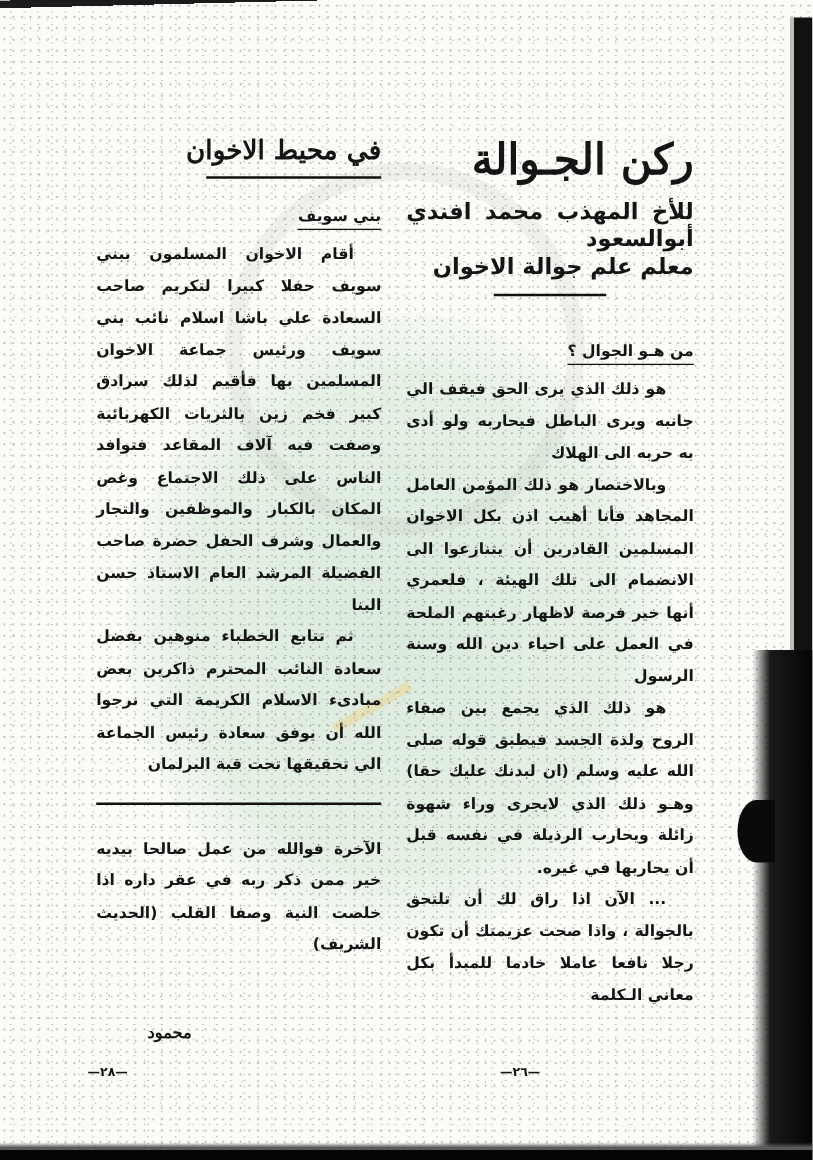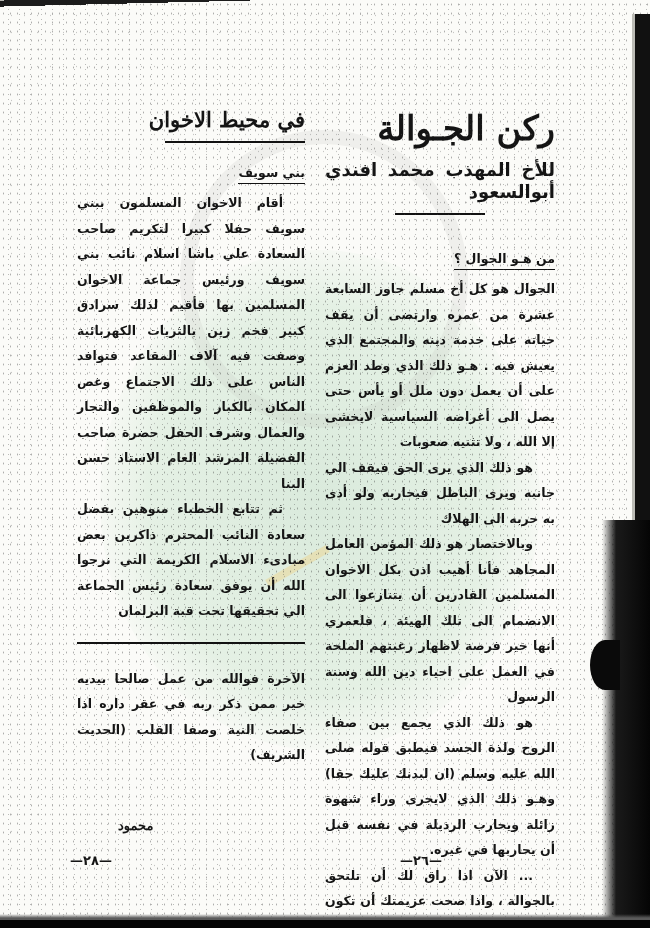--- a/index.html
+++ b/index.html
@@ -143,21 +143,21 @@
       margin: 4px 0 6px 0;
     }
     p {
       margin: 0;
     }
     p.indent {
       text-indent: 22px;
     }
     .page-num {
       position: absolute;
-      font-size: 13px;
+      font-size: 10px;
       font-weight: bold;
       letter-spacing: 1px;
       direction: ltr;
     }
     .page-num-right { left: 400px; top: 853px; text-align: right; }
     .page-num-left { left: 70px; top: 853px; }
     .signature {
       position: absolute;
       left: 118px; top: 818px;
       font-size: 13px;
@@ -170,25 +170,25 @@
 
 <div class="page">
 
   <div class="watermark"></div>
   <div class="watermark-ring"></div>
   <div class="watermark-sword"></div>
 
   <div class="col col-right">
     <div class="title-main">ركن الجـوالة</div>
     <div class="byline">للأخ المهذب محمد افندي أبوالسعود</div>
+    <div class="byline">معلم علم جوالة الاخوان</div>
     <hr class="rule rule-byline">
     <div>
       <span class="subhead">من هـو الجوال ؟</span>
     </div>
-    <p>الجوال هو كل أخ مسلم جاوز السابعة عشرة من عمره وارتضى أن يقف حياته على خدمة دينه والمجتمع الذي يعيش فيه . هـو ذلك الذي وطد العزم على أن يعمل دون ملل أو يأس حتى يصل الى أغراضه السياسية لايخشى إلا الله ، ولا تثنيه صعوبات</p>
     <p class="indent">هو ذلك الذي يرى الحق فيقف الي جانبه ويرى الباطل فيحاربه ولو أدى به حربه الى الهلاك</p>
     <p class="indent">وبالاختصار هو ذلك المؤمن العامل المجاهد فأنا أهيب اذن بكل الاخوان المسلمين القادرين أن يتنازعوا الى الانضمام الى تلك الهيئة ، فلعمري أنها خير فرصة لاظهار رغبتهم الملحة في العمل على احياء دين الله وسنة الرسول</p>
     <p class="indent">هو ذلك الذي يجمع بين صفاء الروح ولذة الجسد فيطبق قوله صلى الله عليه وسلم (ان لبدنك عليك حقا) وهـو ذلك الذي لايجرى وراء شهوة زائلة ويحارب الرذيلة في نفسه قبل أن يحاربها في غيره.</p>
     <p class="indent">... الآن اذا راق لك أن تلتحق بالجوالة ، واذا صحت عزيمتك أن تكون رجلا نافعا عاملا خادما للمبدأ بكل معاني الـكلمة</p>
 
   </div>
 
   <div class="col col-left">
     <div class="title-left">في محيط الاخوان</div>
     <hr class="rule rule-title-left">

